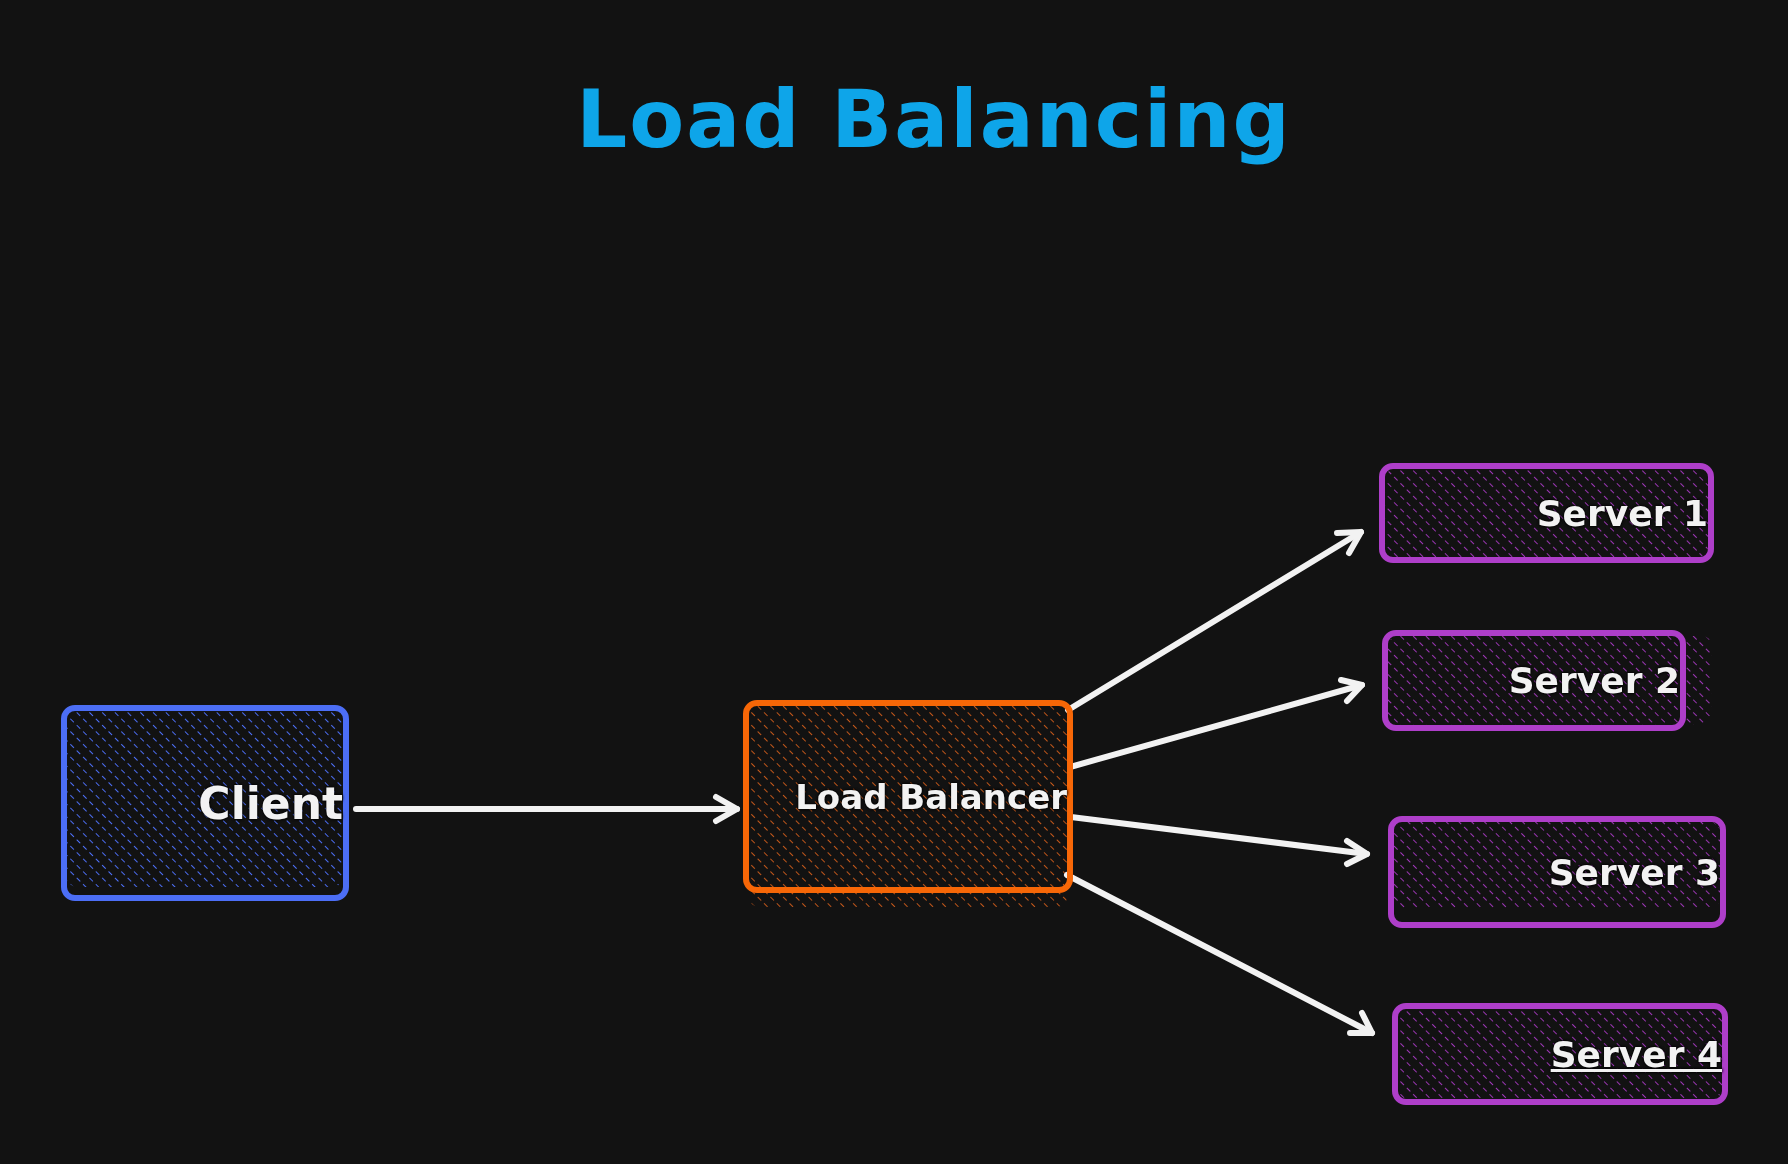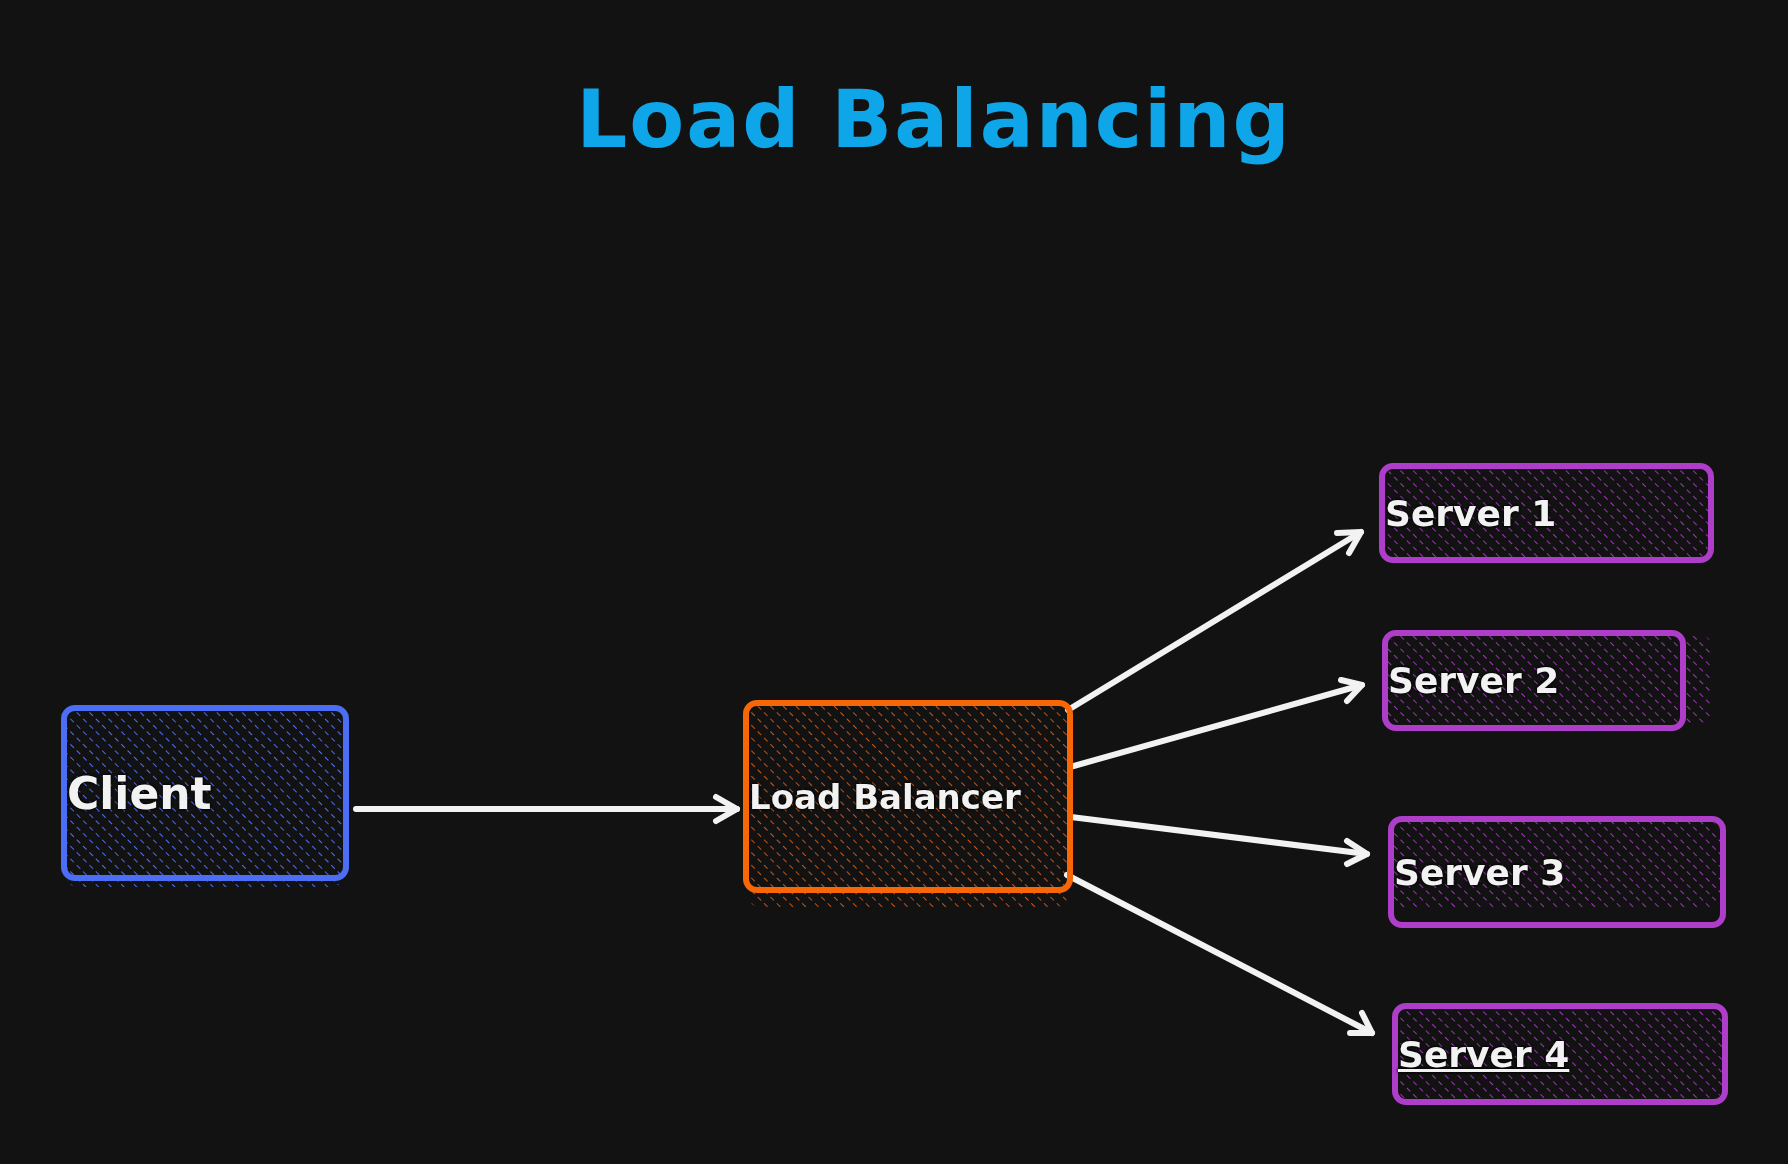--- a/index.html
+++ b/index.html
@@ -19,21 +19,21 @@
       font-size: 80px;
       letter-spacing: 2px;
       line-height: 100px;
     }
     .node {
       position: absolute;
       box-sizing: border-box;
       border-width: 6px; border-style: solid;
       border-radius: 14px;
       background-color: #000;
-      display: flex; align-items: center; justify-content: flex-start;
+      display: flex; align-items: center; justify-content: flex-end;
       color: #f2f2f2;
       font-family: "DejaVu Sans", sans-serif;
       font-weight: bold;
       text-shadow: 0 0 3px #000, 0 0 3px #000;
     }
     .node-label { position: relative; z-index: 1; }
   </style>
 </head>
 <body>
 
@@ -76,21 +76,21 @@
     </g>
     <g>
       <line x1="1067" y1="875" x2="1372" y2="1033"></line>
       <polyline points="1362,1013 1372,1033 1350,1033"></polyline>
     </g>
   </g>
 </svg>
 
 <div class="title" style="color:#0ea5e9;padding-left:40px;">Load Balancing</div>
 
-<div class="node" style="left:61px; top:705px; width:288px; height:176px; border-color:#4c6ef5; background:transparent; font-size:44px;">
+<div class="node" style="left:61px; top:705px; width:288px; height:196px; border-color:#4c6ef5; background:transparent; font-size:44px;">
   <span class="node-label">Client</span>
 </div>
 
 <div class="node" style="left:743px; top:700px; width:330px; height:193px; border-color:#f76707; background:transparent; font-size:34px;">
   <span class="node-label">Load Balancer</span>
 </div>
 
 <div class="node" style="left:1379px; top:463px; width:335px; height:100px; border-color:#ae3ec9; background:transparent; font-size:36px;">
   <span class="node-label">Server 1</span>
 </div>

